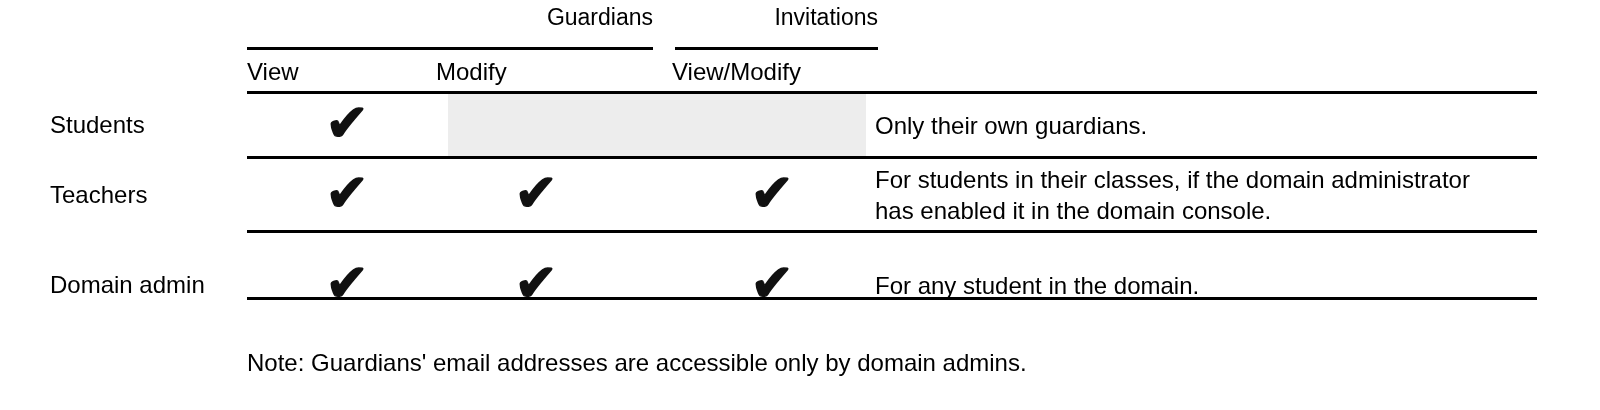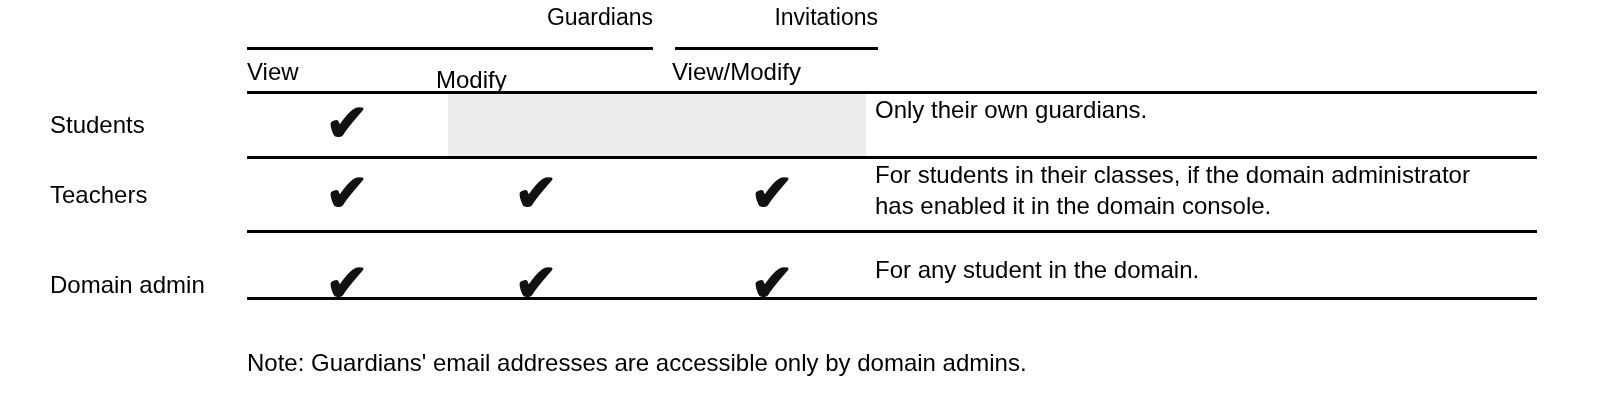--- a/index.html
+++ b/index.html
@@ -68,21 +68,21 @@
     color: #111111;
     -webkit-text-stroke: 1.5px #111111;
     transform: translateY(-2px);
   }
   .note {
     position: absolute;
     left: 875px;
     width: 680px;
     display: flex;
     flex-direction: column;
-    justify-content: flex-start;
+    justify-content: center;
     font-size: 24px;
     line-height: 31px;
   }
   .footnote {
     position: absolute;
     left: 247px;
     top: 348px;
     font-size: 24px;
     line-height: 30px;
     white-space: nowrap;
@@ -101,21 +101,21 @@
 
 <div class="page">
 
   <div class="group-header" style="left:247px; width:406px;">Guardians</div>
   <div class="group-header" style="left:675px; width:203px;">Invitations</div>
 
   <div class="rule" style="left:247px; top:47px; width:406px;"></div>
   <div class="rule" style="left:675px; top:47px; width:203px;"></div>
 
   <div class="sub-header" style="left:247px; width:200px;">View</div>
-  <div class="sub-header" style="left:436px; width:200px;margin-top:8px;">Modify</div>
+  <div class="sub-header" style="left:436px; width:200px;">Modify</div>
   <div class="sub-header" style="left:672px; width:200px;">View/Modify</div>
 
   <div class="rule" style="left:247px; top:91px; width:1290px;"></div>
 
   <div class="shaded-cell"></div>
 
   <div class="row-label row0">Students</div>
   <div class="check-cell row0 col-gview">
     <span class="checkmark">✔</span>
   </div>

